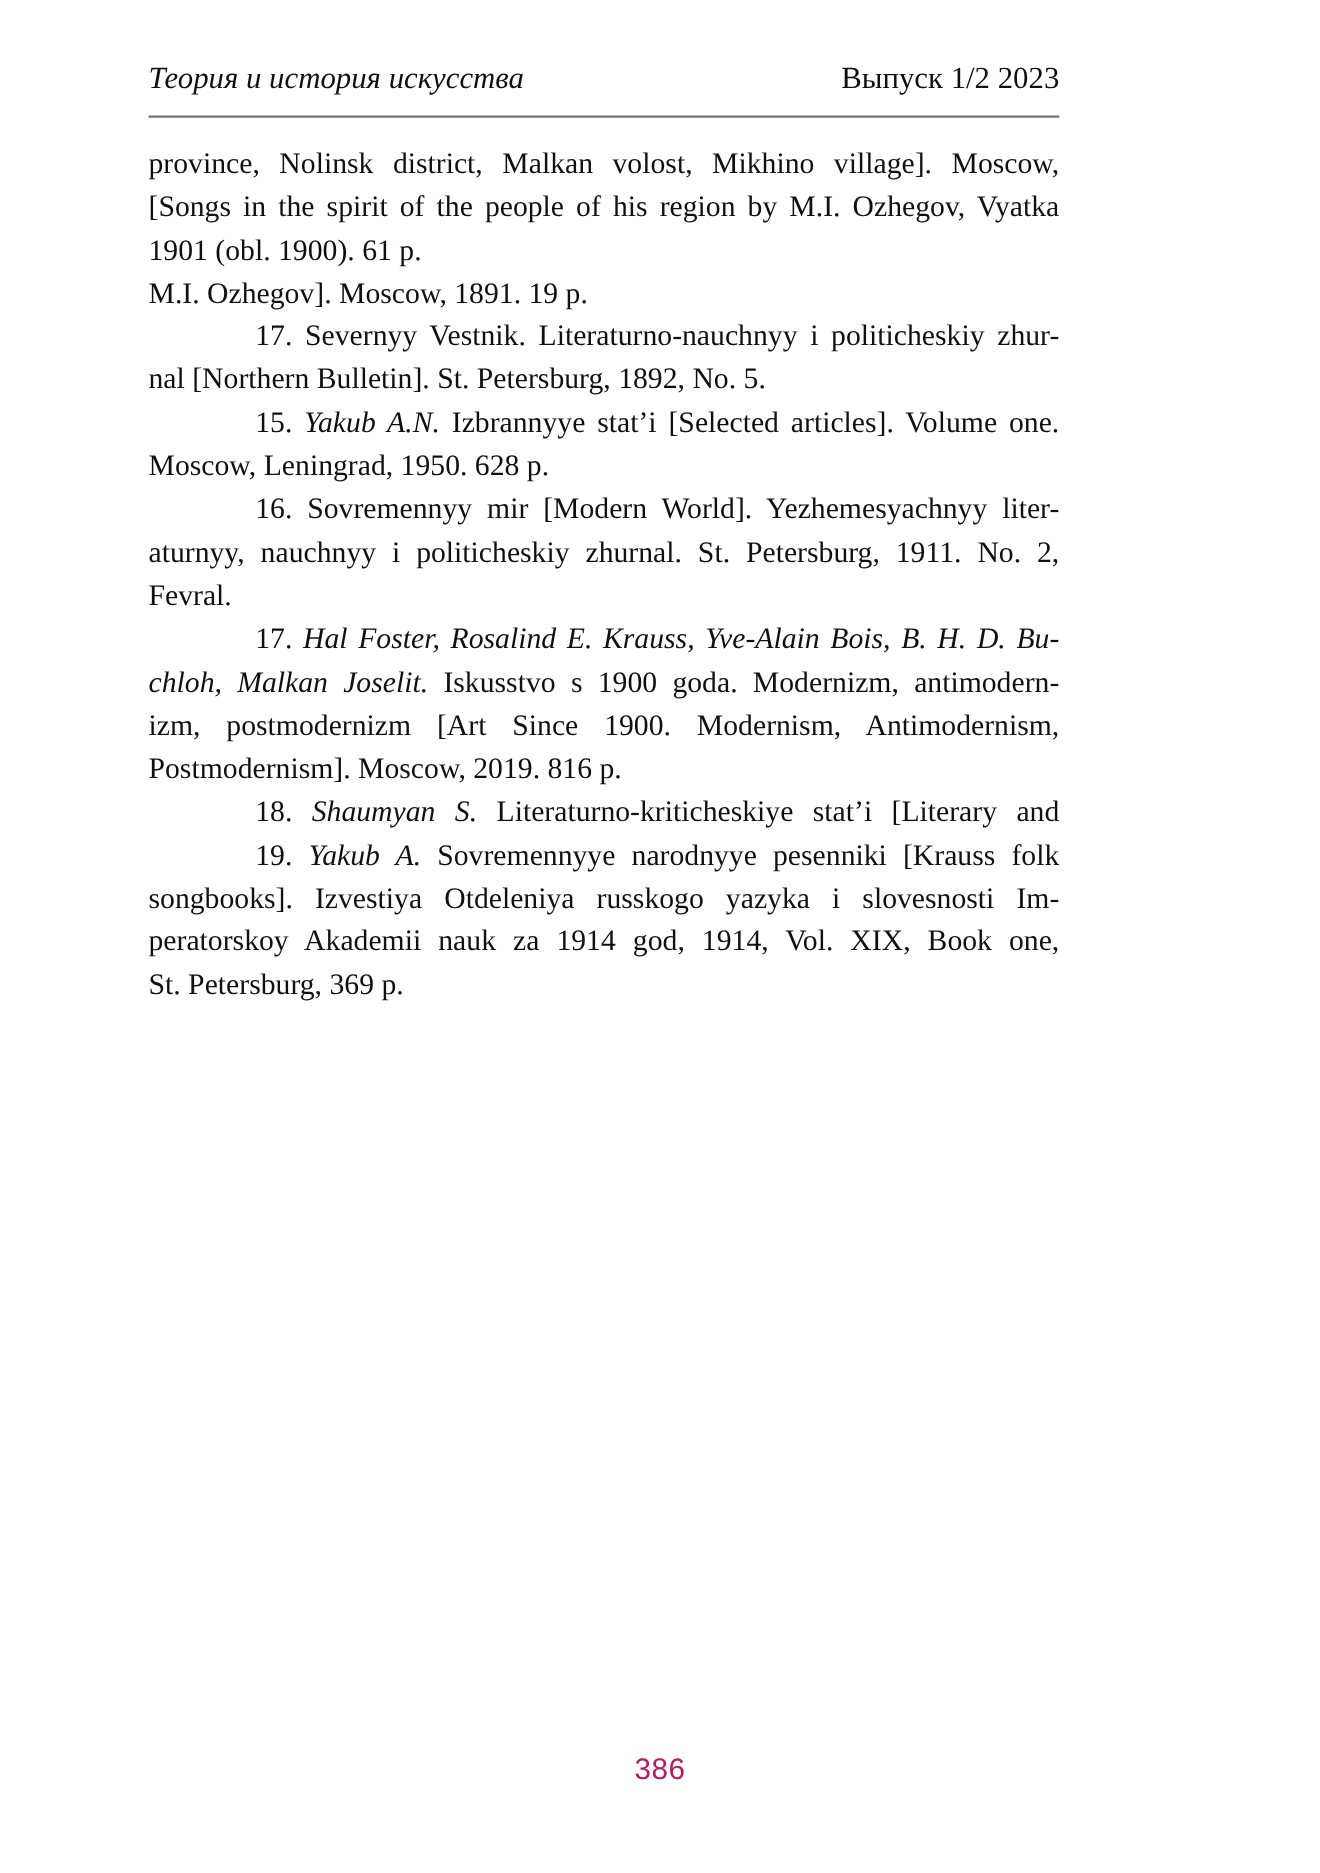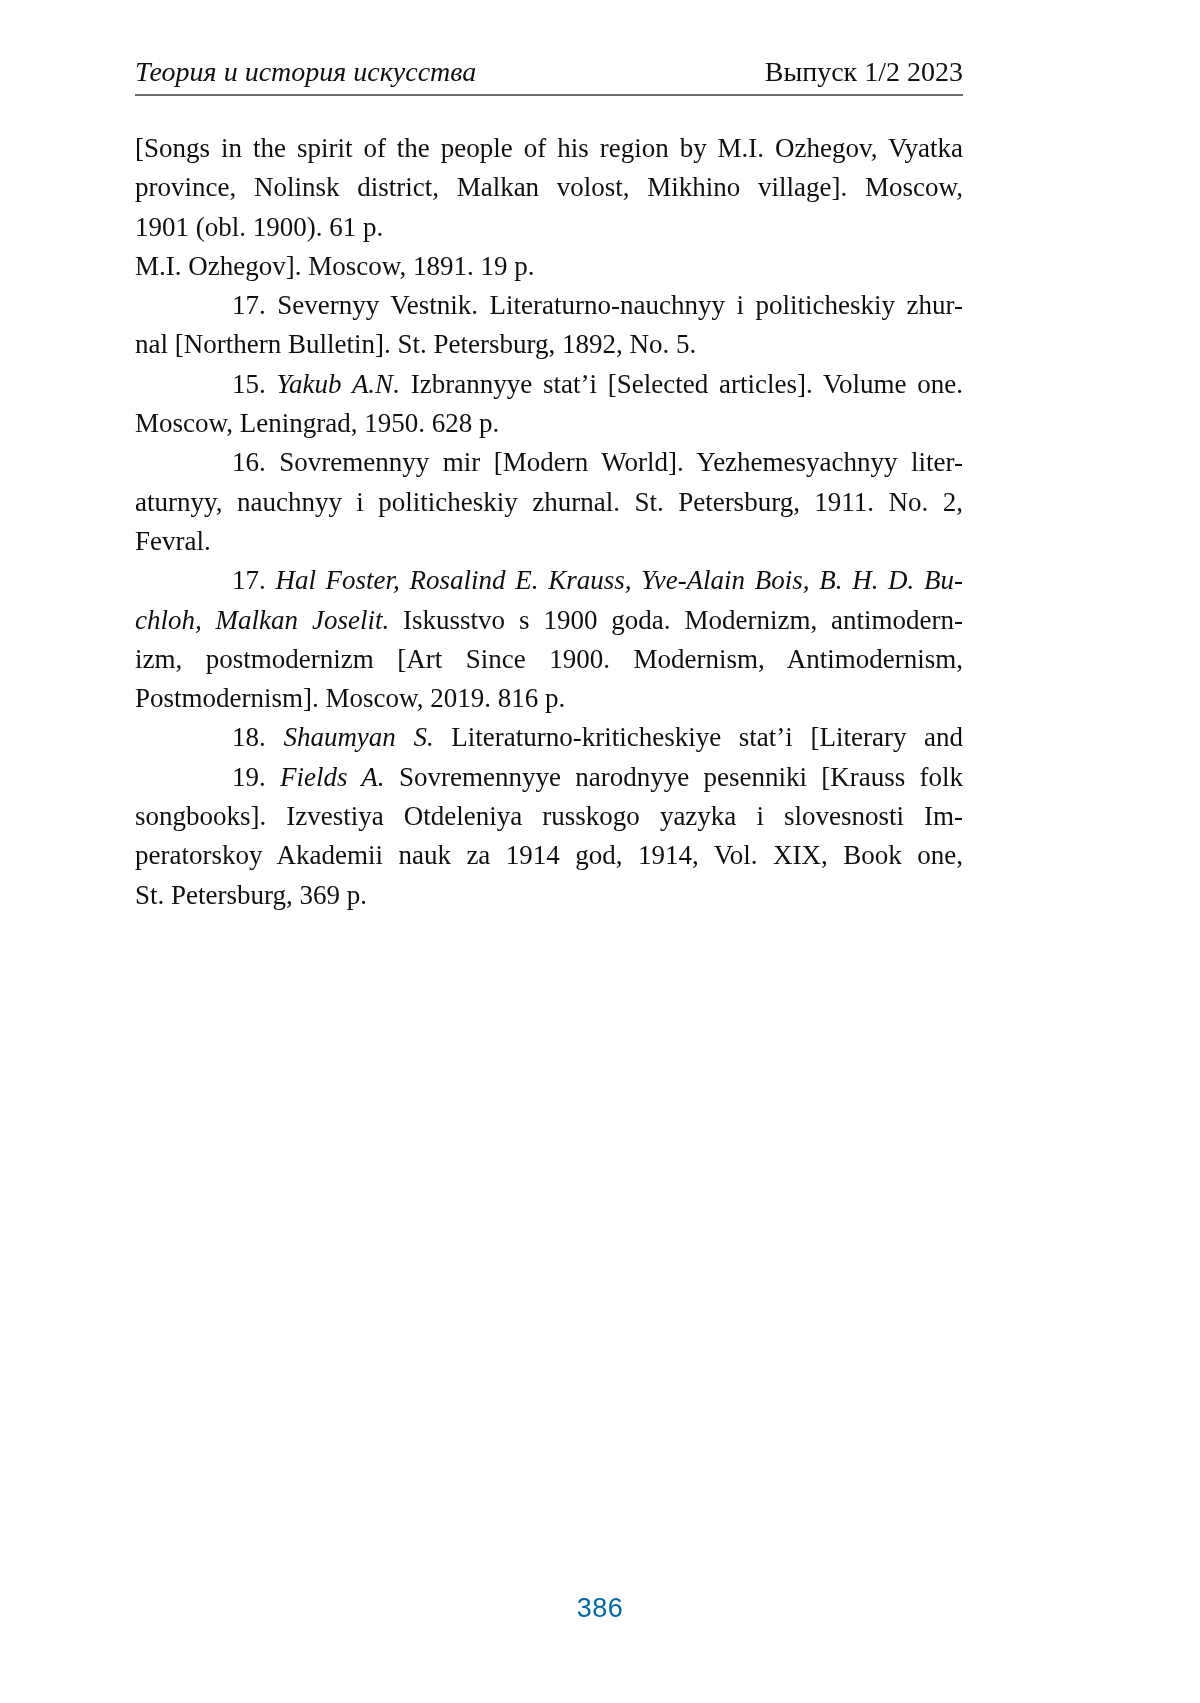--- a/index.html
+++ b/index.html
@@ -15,21 +15,21 @@
 
   .page-header {
     position: absolute;
     left: 135px; top: 56px;
     width: 828px;
     display: flex;
     justify-content: space-between;
     align-items: flex-start;
     font-size: 28px;
     line-height: 32px;
-    padding-bottom: 6px;
+    padding-bottom: 17px;
     border-bottom: 2px solid #6e6e70;
   }
   .page-header .left { font-style: italic; }
   .page-header .right { font-style: normal; }
 
   .reference-list {
     position: absolute;
     left: 135px; top: 129px;
     width: 828px;
     font-size: 27px;
@@ -48,37 +48,37 @@
   .it { font-style: italic; }
 
   .page-number {
     position: absolute;
     left: 0; top: 1593px;
     width: 1200px;
     text-align: center;
     font-family: "Liberation Sans", sans-serif;
     font-size: 27px;
     letter-spacing: 0.5px;
-    color: #0369a1;
+    color: #be185d;
   }
 </style>
 </head>
 <body>
 
 <div class="page">
 
   <div class="page-header">
     <span class="left">Теория и история искусства</span>
     <span class="right">Выпуск 1/2 2023</span>
   </div>
 
   <div class="reference-list">
       <div class="para">
+        <div class="line"><span>province, Nolinsk district, Malkan volost, Mikhino village]. Moscow,</span></div>
         <div class="line"><span>[Songs in the spirit of the people of his region by M.I. Ozhegov, Vyatka</span></div>
-        <div class="line"><span>province, Nolinsk district, Malkan volost, Mikhino village]. Moscow,</span></div>
         <div class="line last"><span>1901 (obl. 1900). 61 p.</span></div>
       </div>
       <div class="para">
         <div class="line last"><span>M.I. Ozhegov]. Moscow, 1891. 19 p.</span></div>
       </div>
       <div class="para">
         <div class="line indent"><span>17. Severnyy Vestnik. Literaturno-nauchnyy i politicheskiy zhur-</span></div>
         <div class="line last"><span>nal [Northern Bulletin]. St. Petersburg, 1892, No. 5.</span></div>
       </div>
       <div class="para">
@@ -93,21 +93,21 @@
       <div class="para">
         <div class="line indent"><span>17. </span><span class="it">Hal Foster, Rosalind E. Krauss, Yve-Alain Bois, B. H. D. Bu-</span></div>
         <div class="line"><span class="it">chloh, Malkan Joselit.</span><span> Iskusstvo s 1900 goda. Modernizm, antimodern-</span></div>
         <div class="line"><span>izm, postmodernizm [Art Since 1900. Modernism, Antimodernism,</span></div>
         <div class="line last"><span>Postmodernism]. Moscow, 2019. 816 p.</span></div>
       </div>
       <div class="para">
         <div class="line indent"><span>18. </span><span class="it">Shaumyan S.</span><span> Literaturno-kriticheskiye stat’i [Literary and</span></div>
       </div>
       <div class="para">
-        <div class="line indent"><span>19. </span><span class="it">Fields A.</span><span> Sovremennyye narodnyye pesenniki [Krauss folk</span></div>
+        <div class="line indent"><span>19. </span><span class="it">Yakub A.</span><span> Sovremennyye narodnyye pesenniki [Krauss folk</span></div>
         <div class="line"><span>songbooks]. Izvestiya Otdeleniya russkogo yazyka i slovesnosti Im-</span></div>
         <div class="line"><span>peratorskoy Akademii nauk za 1914 god, 1914, Vol. XIX, Book one,</span></div>
         <div class="line last"><span>St. Petersburg, 369 p.</span></div>
       </div>
     </div>
 
   <div class="page-number">386</div>
 
 </div>
 

